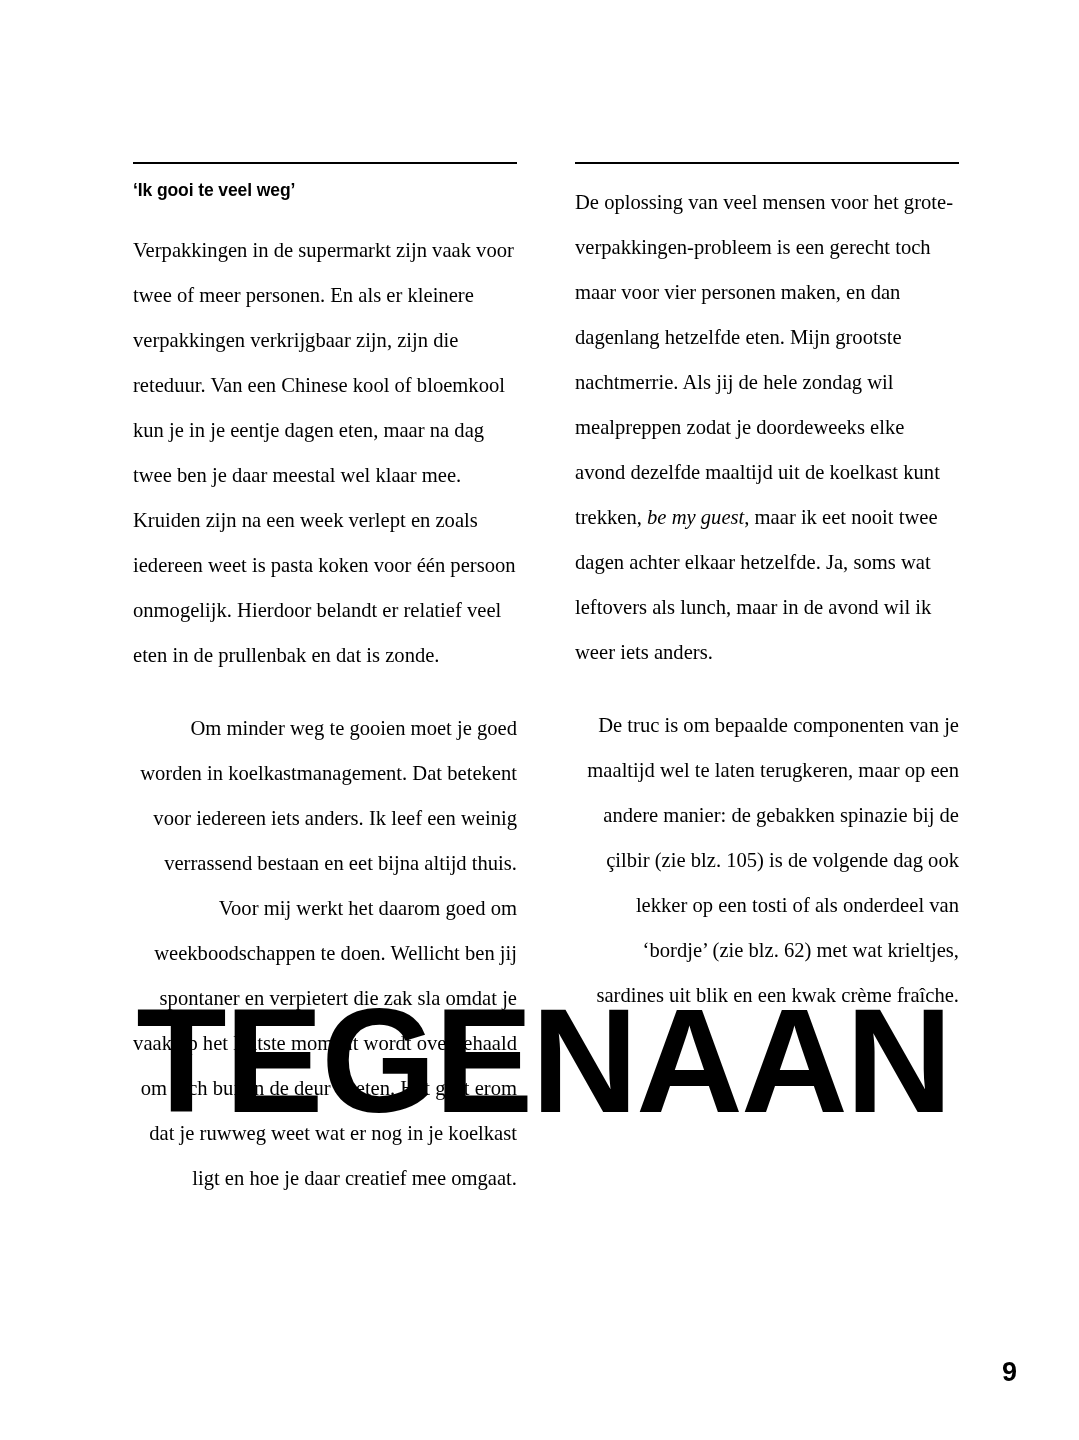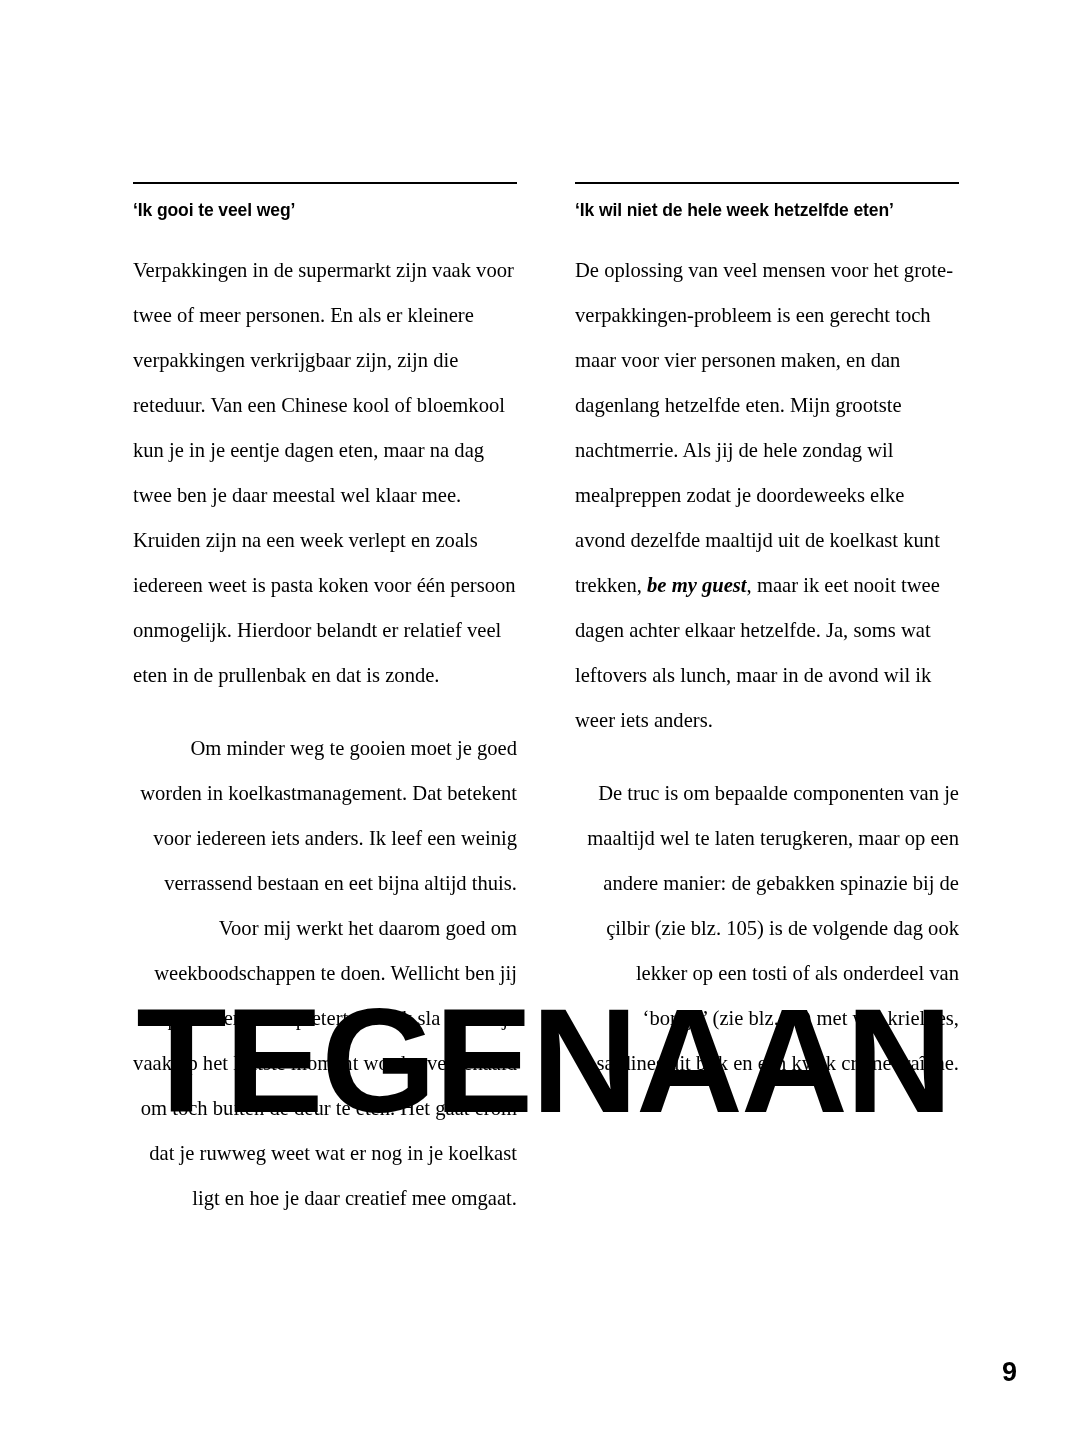--- a/index.html
+++ b/index.html
@@ -23,21 +23,20 @@
     height: 1440px;
   }
 
   .columns {
     position: absolute;
     left: 133px;
     top: 162px;
     width: 827px;
     display: flex;
     gap: 58px;
-    margin-top: 20px;
   }
 
   .column {
     width: 384px;
   }
 
   .rule {
     border-top: 2.5px solid #000;
     width: 100%;
     margin: 0 0 16px 0;
@@ -55,21 +54,21 @@
   p.body {
     font-family: "Liberation Serif", serif;
     font-size: 20.6px;
     line-height: 45px;
     margin: 0 0 28px 0;
     text-align: left;
     hyphens: manual;
   }
   p.body:last-child { margin-bottom: 0; text-align: right; }
 
-  em { font-style: italic; font-weight: bold; }
+  em { font-style: italic; }
 
   .display-title {
     position: absolute;
     left: 0;
     top: 985px;
     width: 1079px;
     text-align: center;
     font-family: "Liberation Sans", sans-serif;
     font-weight: bold;
     font-size: 148px;
@@ -99,21 +98,20 @@
 
     <div class="column">
       <div class="rule"></div>
       <h2 class="subhead">‘Ik gooi te veel weg’</h2>
       <p class="body">Verpakkingen in de supermarkt zijn vaak voor twee of meer personen. En als er kleinere verpakkingen verkrijgbaar zijn, zijn die reteduur. Van een Chinese kool of bloemkool kun je in je eentje dagen eten, maar na dag twee ben je daar meestal wel klaar mee. Kruiden zijn na een week verlept en zoals iedereen weet is pasta koken voor één persoon onmogelijk. Hierdoor belandt er relatief veel eten in de prullenbak en dat is zonde.</p>
       <p class="body">Om minder weg te gooien moet je goed worden in koelkastmanagement. Dat betekent voor iedereen iets anders. Ik leef een weinig verrassend bestaan en eet bijna altijd thuis. Voor mij werkt het daarom goed om weekboodschappen te doen. Wellicht ben jij spontaner en verpietert die zak sla omdat je vaak op het laatste moment wordt overgehaald om toch buiten de deur te eten. Het gaat erom dat je ruwweg weet wat er nog in je koelkast ligt en hoe je daar creatief mee omgaat.</p>
     </div>
 
     <div class="column">
       <div class="rule"></div>
-      <h2 class="subhead">‘Ik wil niet de hele week hetzelfde eten’</h2>
       <p class="body"><span>De oplossing van veel mensen voor het grote-verpakkingen-probleem is een gerecht toch maar voor vier personen maken, en dan dagenlang hetzelfde eten. Mijn grootste nachtmerrie. Als jij de hele zondag wil mealpreppen zodat je doordeweeks elke avond dezelfde maaltijd uit de koelkast kunt trekken, </span><em>be my guest</em><span>, maar ik eet nooit twee dagen achter elkaar hetzelfde. Ja, soms wat leftovers als lunch, maar in de avond wil ik weer iets anders.</span></p>
       <p class="body">De truc is om bepaalde componenten van je maaltijd wel te laten terugkeren, maar op een andere manier: de gebakken spinazie bij de çilbir (zie blz. 105) is de volgende dag ook lekker op een tosti of als onderdeel van ‘bordje’ (zie blz. 62) met wat krieltjes, sardines uit blik en een kwak crème fraîche.</p>
     </div>
 
   </div>
 
   <div class="display-title">
     <span class="line1">TEGENAAN</span>
   </div>
 

